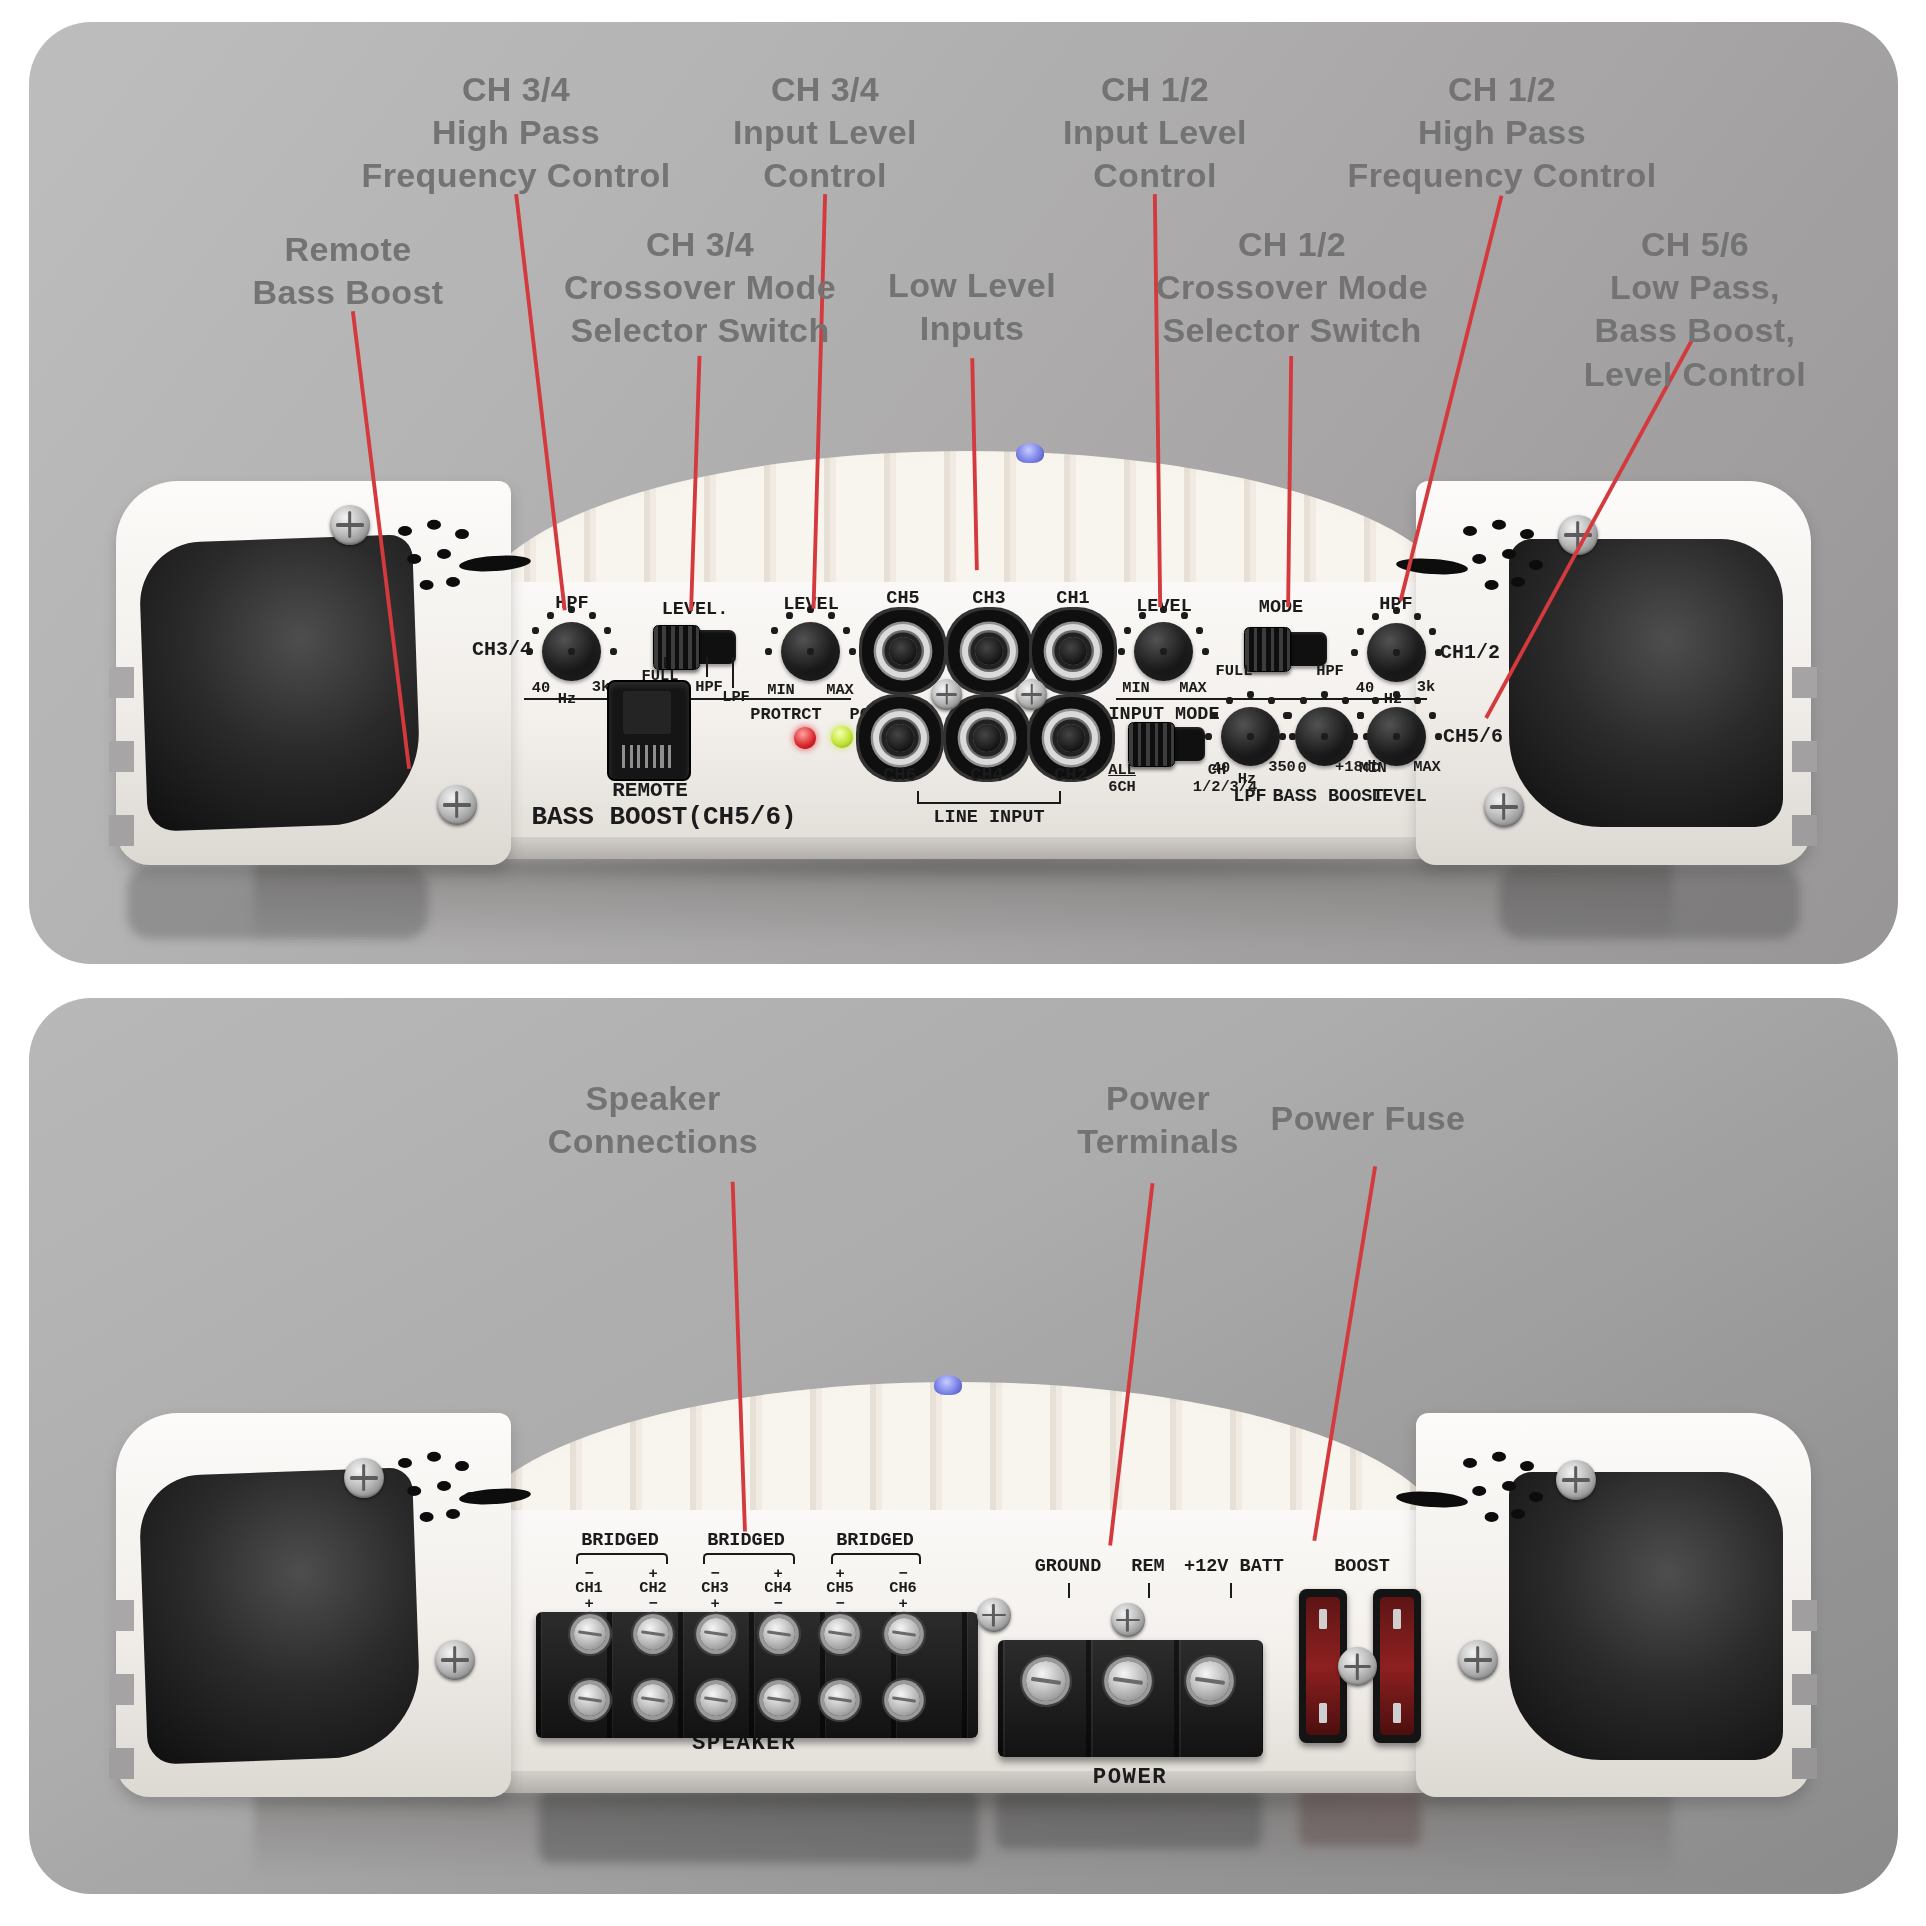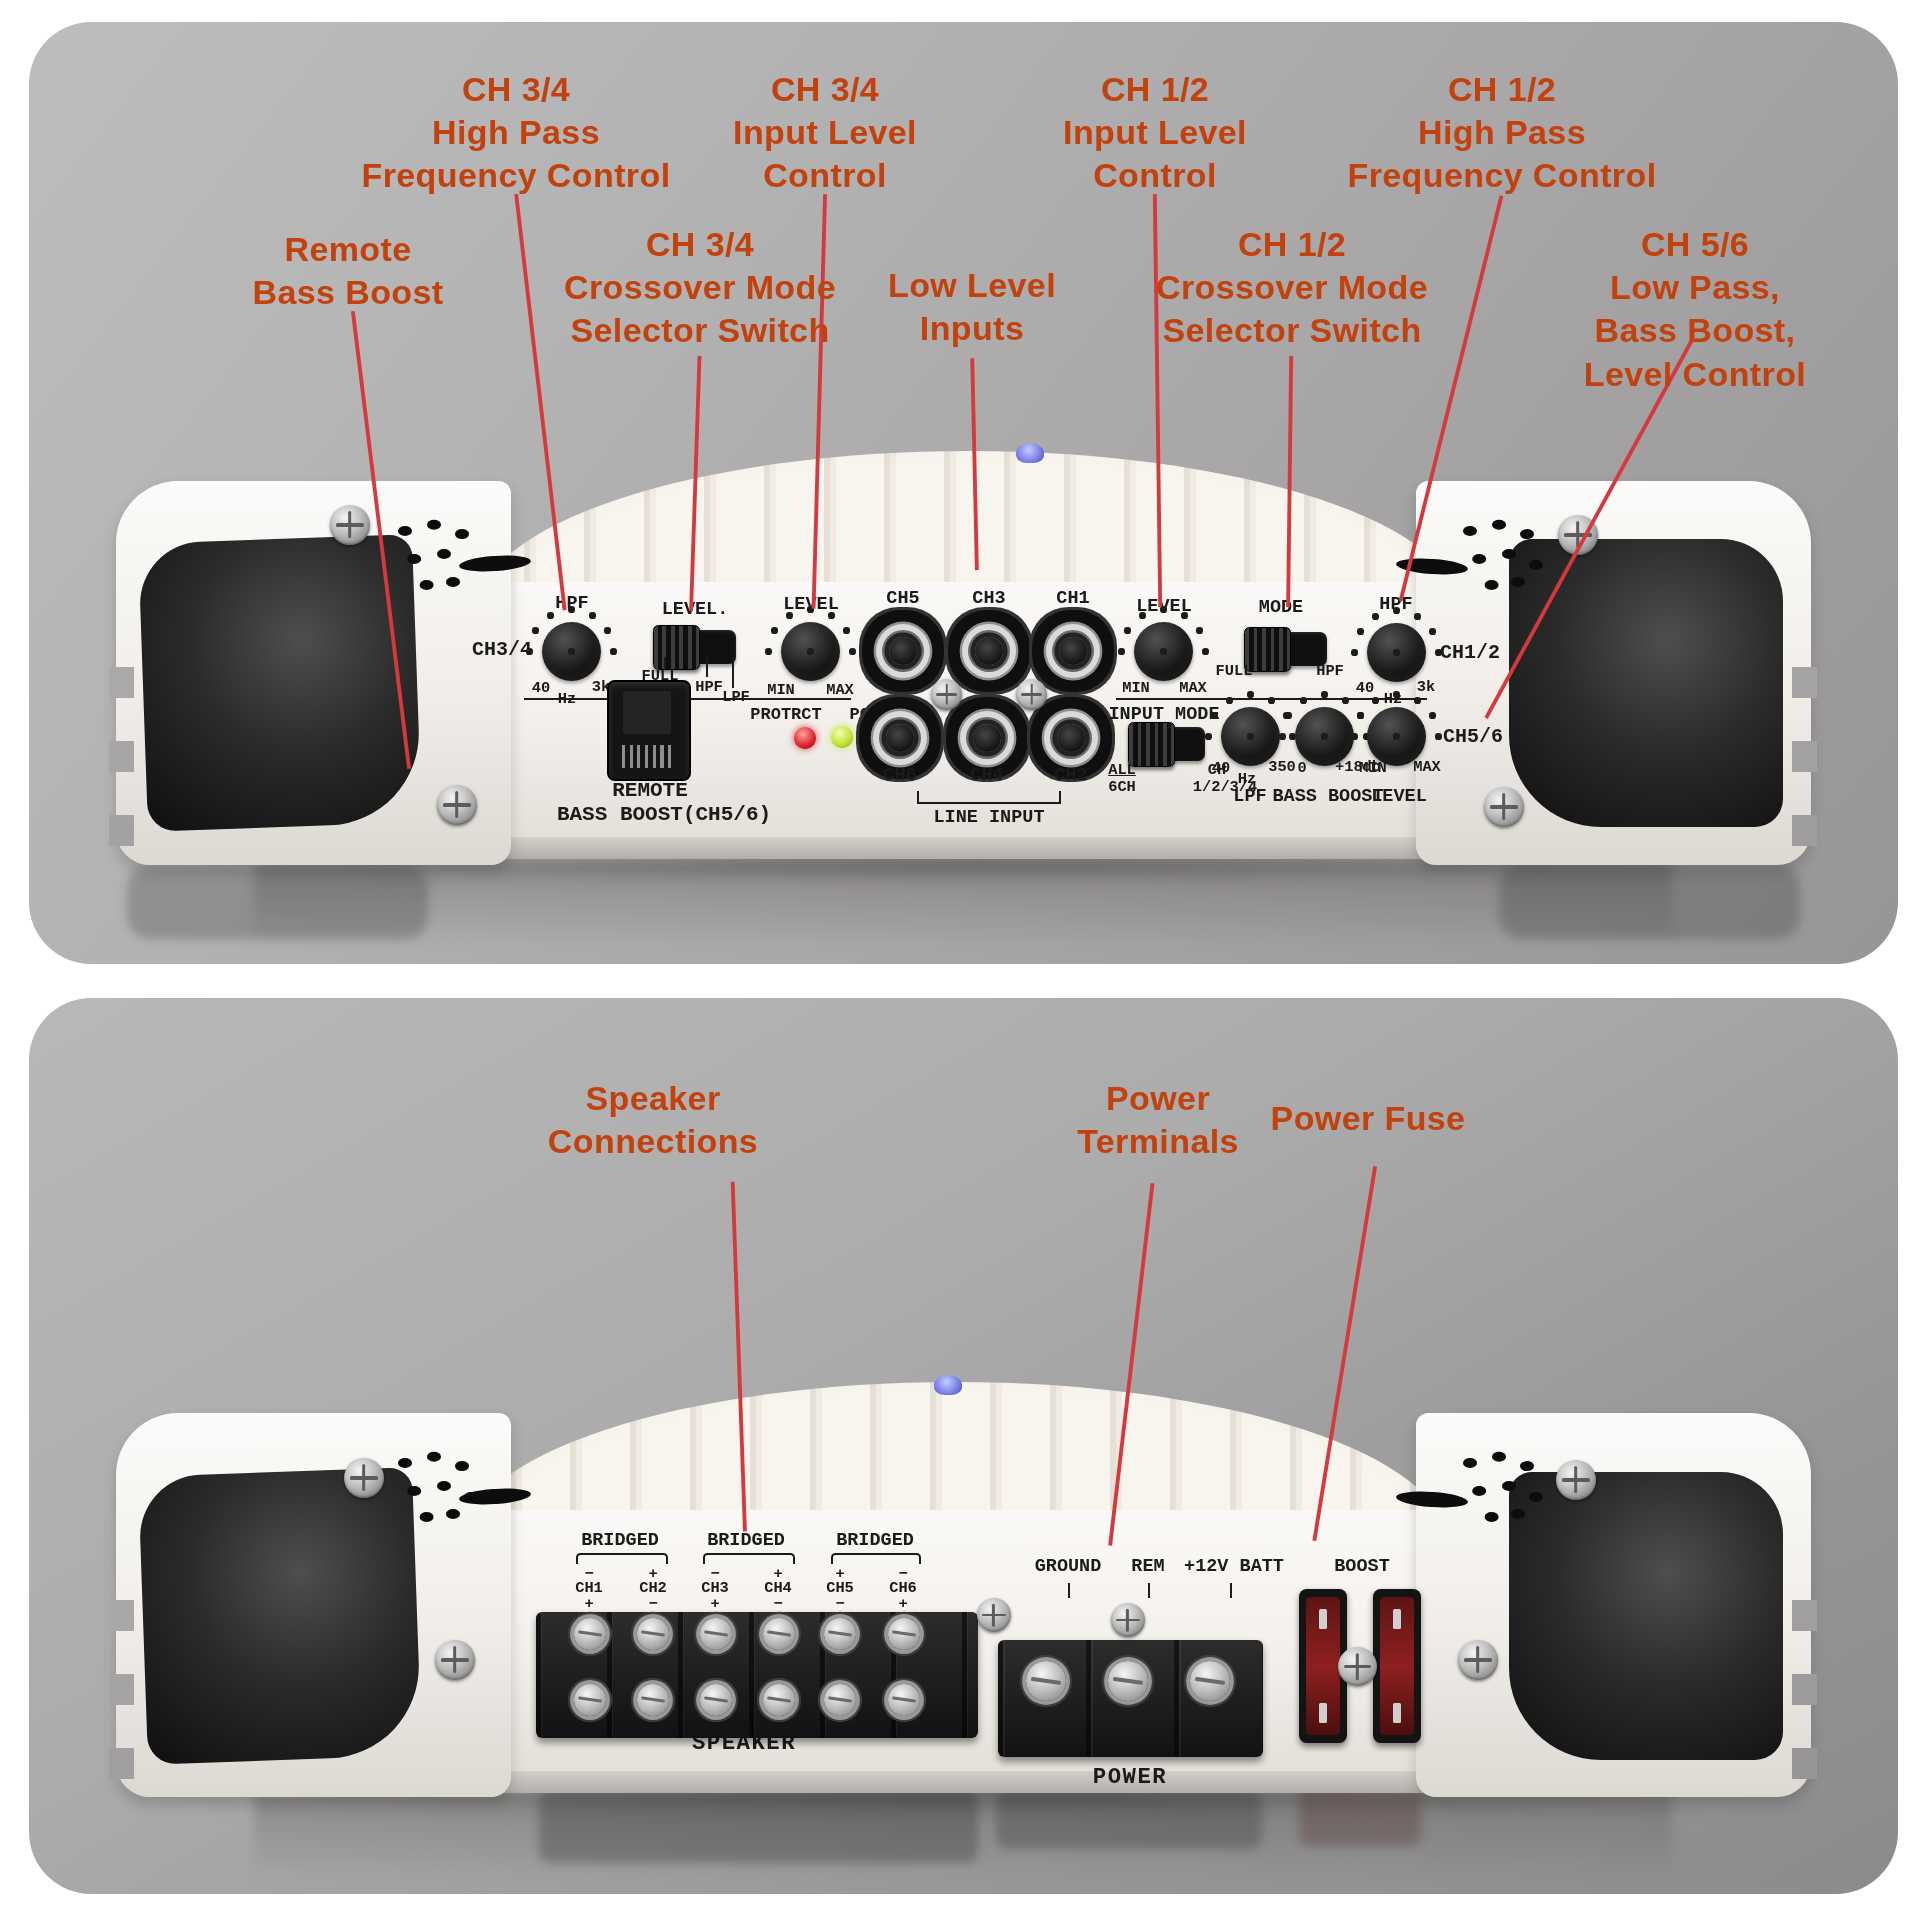--- a/index.html
+++ b/index.html
@@ -96,21 +96,21 @@
       background:#6a6a6a;border-radius:1.5px;transform:rotate(8deg);}
   .fuse{position:absolute;width:48px;height:154px;background:#141414;border-radius:7.7px;z-index:6;
       box-shadow:0 3.1px 6.2px rgba(0,0,0,.45);}
   .fuse::before{content:"";position:absolute;left:7px;top:7.7px;right:7px;bottom:7.7px;border-radius:4.6px;
       background:linear-gradient(180deg,#5e1414,#8e2020 50%,#4c0e0e);}
   .fuse::after{content:"";position:absolute;left:50%;top:20px;width:7.7px;height:20px;margin-left:-3.9px;
       background:#cfcfcf;border-radius:1.5px;box-shadow:0 94px 0 0 #cfcfcf;}
 
   
   .callout{position:absolute;transform:translateX(-50%);text-align:center;z-index:9;
-      font-size:34px;line-height:1.27;font-weight:bold;color:#c2410c;
+      font-size:34px;line-height:1.27;font-weight:bold;color:#737373;
       white-space:pre-line;letter-spacing:0.4px;}
   #leader-lines{position:absolute;left:0;top:0;width:1926px;height:1926px;z-index:8;pointer-events:none;}
 </style>
 </head>
 <body>
 
 <div class="section top"></div>
 
 <div class="crown" style="left:476px;top:451px;"></div>
 <div class="bluedome" style="left:1016px;top:443px;"></div>
@@ -158,21 +158,21 @@
 <div class="pp sm" style="left:736px;top:690px;">LPF</div>
 
 <div class="pp" style="left:811px;top:596px;">LEVEL</div>
 <div class="knob" style="left:781px;top:622px;"></div>
 <div class="pp sm" style="left:781px;top:683px;">MIN</div>
 <div class="pp sm" style="left:840px;top:683px;">MAX</div>
 <div class="hline" style="left:524px;top:698px;width:327px;"></div>
 
 <div class="rj" style="left:607px;top:680px;"></div>
 <div class="pp" style="left:650px;top:780px;font-size:21px;">REMOTE</div>
-<div class="pp" style="left:664px;top:804px;font-size:21px;">BASS BOOST(CH5/6)</div>
+<div class="pp" style="left:664px;top:804px;font-size:26px;">BASS BOOST(CH5/6)</div>
 
 <div class="pp" style="left:786px;top:706px;font-size:17px;">PROTRCT</div>
 <div class="pp" style="left:875px;top:706px;font-size:17px;">POWER</div>
 <div class="led red" style="left:794px;top:727px;"></div>
 <div class="led green" style="left:831px;top:726px;"></div>
 
 <div class="pp" style="left:903px;top:590px;">CH5</div>
 <div class="pp" style="left:989px;top:590px;">CH3</div>
 <div class="pp" style="left:1073px;top:590px;">CH1</div>
 <div class="rca" style="left:889px;top:637px;"></div>

